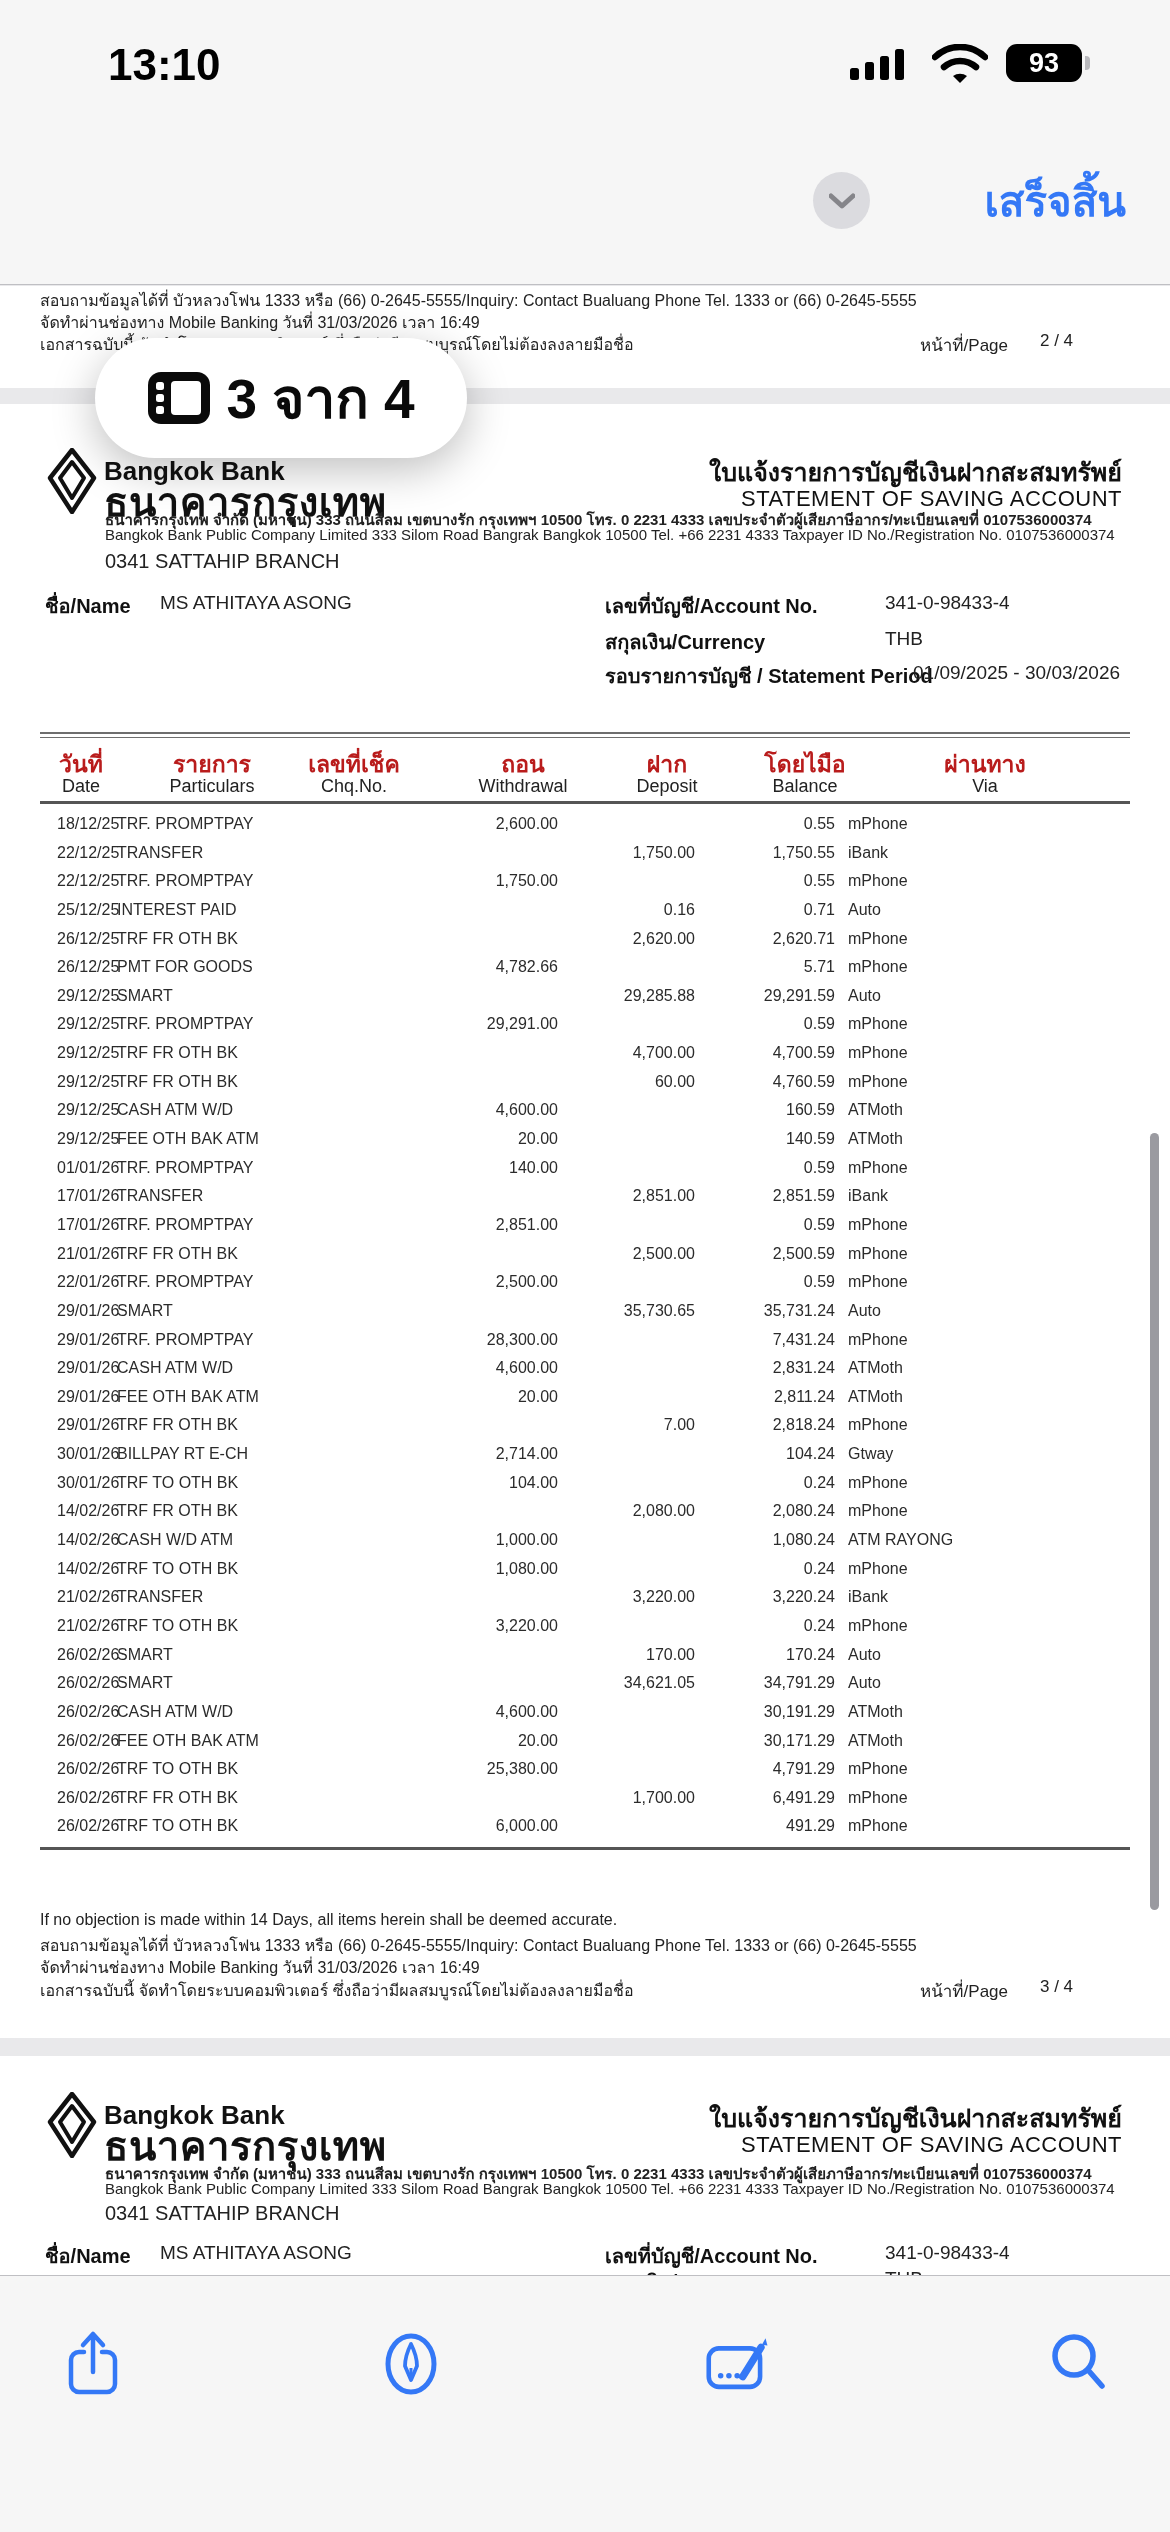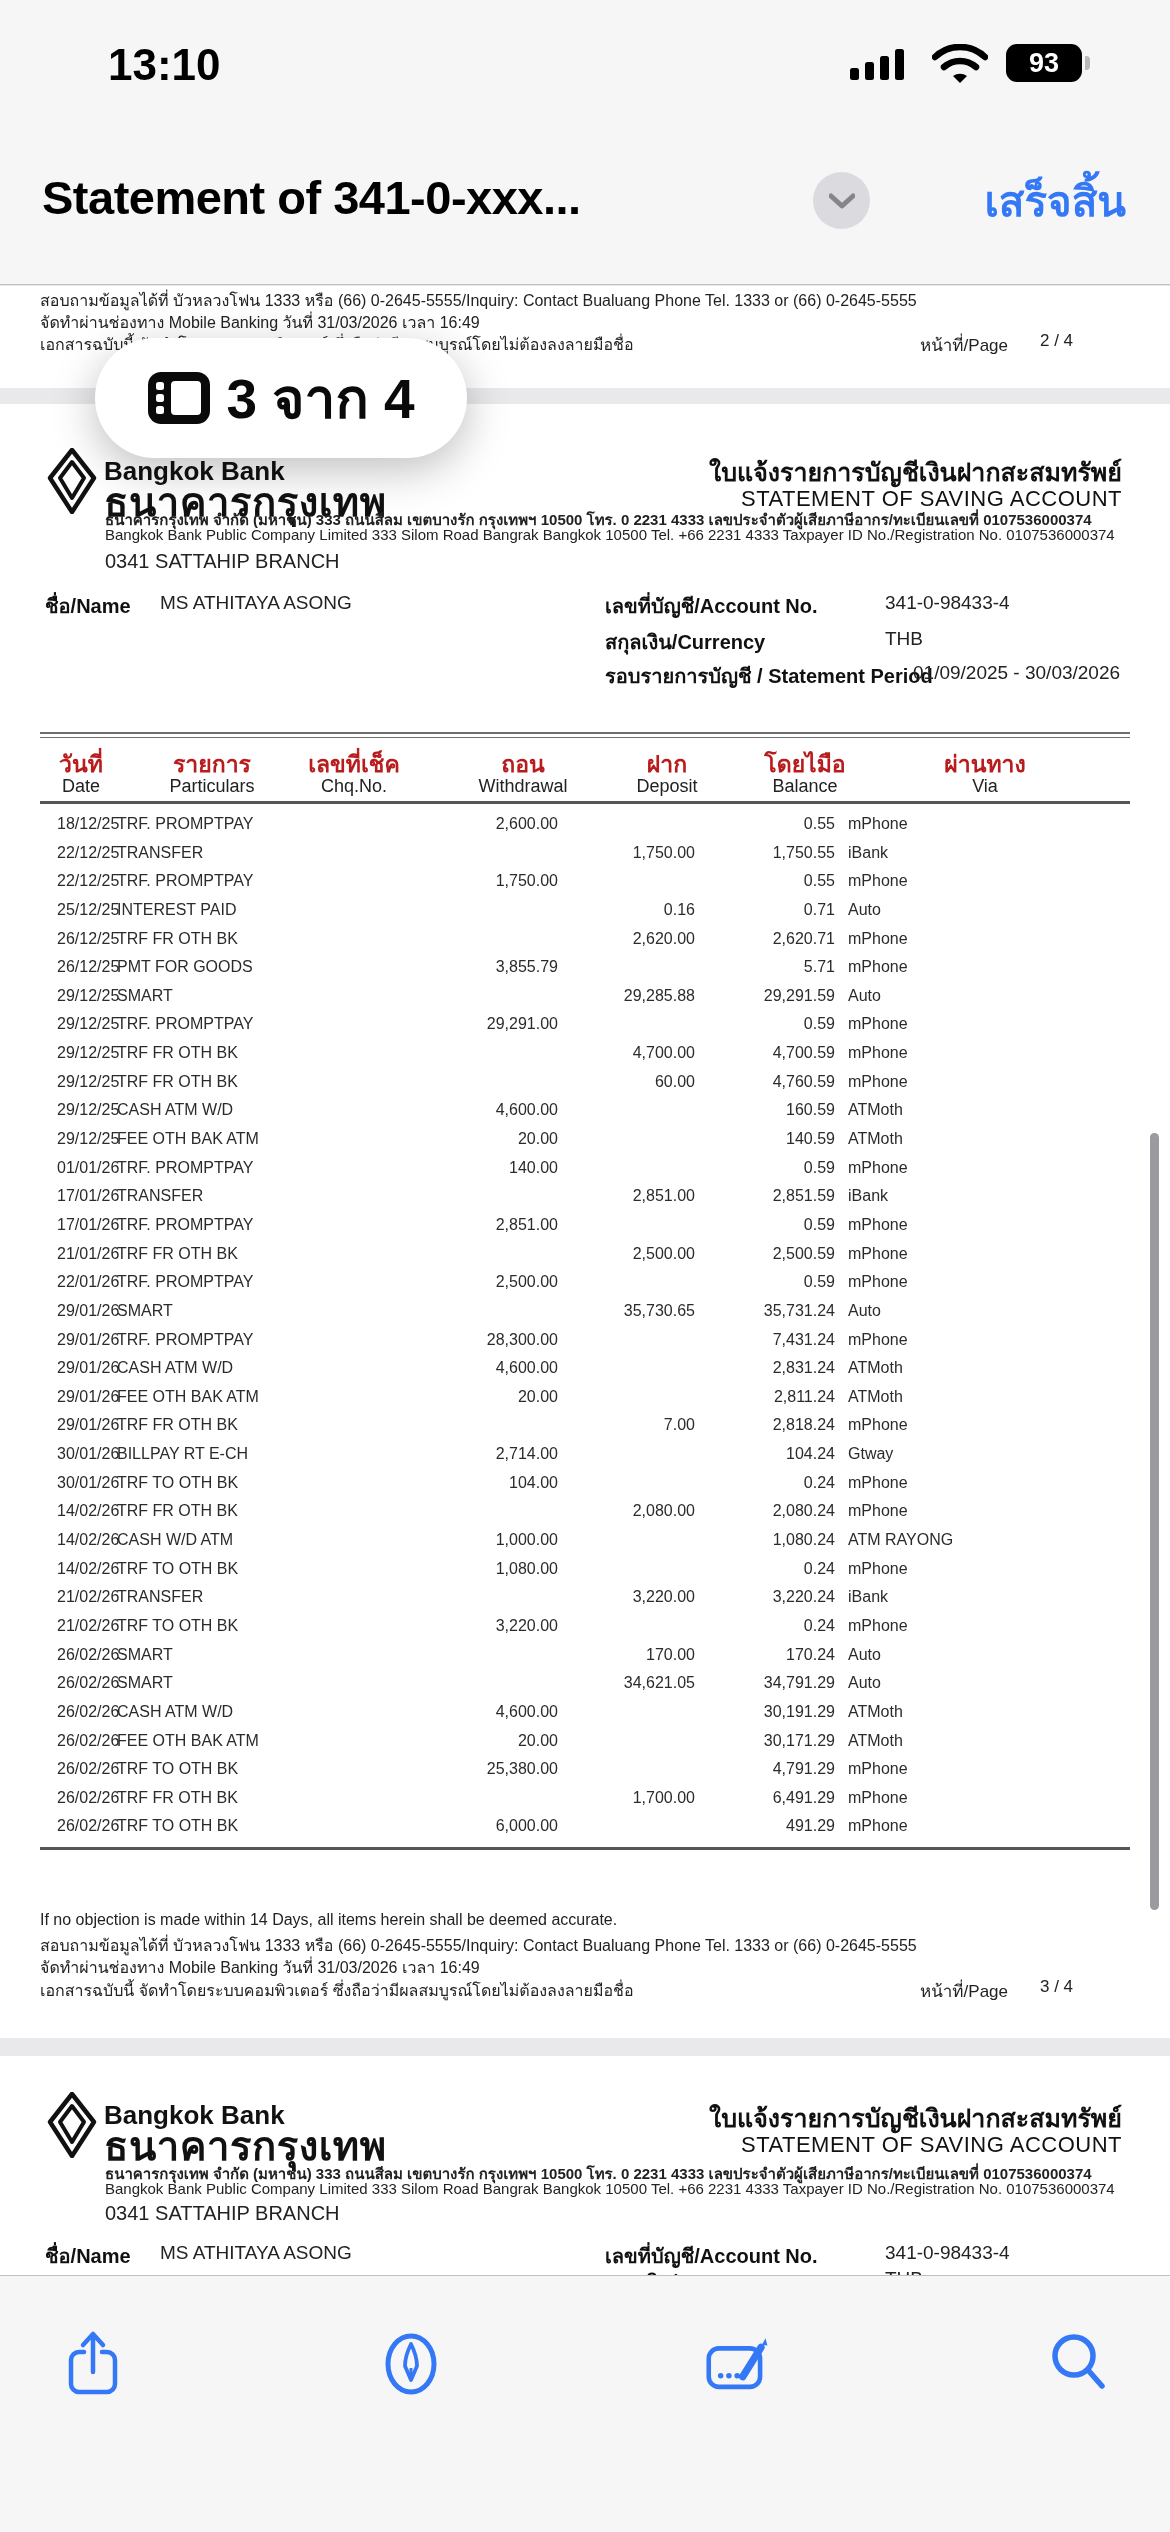--- a/index.html
+++ b/index.html
@@ -76,21 +76,20 @@
   <div class="wifi">
     <svg width="56" height="40" viewBox="0 0 56 40">
       <path d="M3 13 A36 36 0 0 1 53 13" fill="none" stroke="#000" stroke-width="6.5" stroke-linecap="round"></path>
       <path d="M12 23 A24 24 0 0 1 44 23" fill="none" stroke="#000" stroke-width="6.5" stroke-linecap="round"></path>
       <path d="M21 32 A12 12 0 0 1 35 32 L28 39 Z" fill="#000"></path>
     </svg>
   </div>
   <div class="battery">93</div>
   <div class="battery-nub"></div>
 
-  <div class="nav-title">Statement of 341-0-xxx...</div>
   <div class="chev-btn">
     <svg width="26" height="16" viewBox="0 0 26 16">
       <polyline points="2,3 13,13 24,3" fill="none" stroke="#85858a" stroke-width="5" stroke-linecap="round" stroke-linejoin="round"></polyline>
     </svg>
   </div>
   <div class="done-btn">เสร็จสิ้น</div>
 </div>
 
 <div class="page page2">
   <div class="doc-sm" style="left:40px;top:2px;">สอบถามข้อมูลได้ที่ บัวหลวงโฟน 1333 หรือ (66) 0-2645-5555/Inquiry: Contact Bualuang Phone Tel. 1333 or (66) 0-2645-5555</div>
@@ -177,21 +176,21 @@
       <div class="t-row">
         <span class="cell c-date">26/12/25</span>
         <span class="cell c-part">TRF FR OTH BK</span>
         <span class="cell c-dep">2,620.00</span>
         <span class="cell c-bal">2,620.71</span>
         <span class="cell c-via">mPhone</span>
       </div>
       <div class="t-row">
         <span class="cell c-date">26/12/25</span>
         <span class="cell c-part">PMT FOR GOODS</span>
-        <span class="cell c-wd">3,855.79</span>
+        <span class="cell c-wd">4,782.66</span>
         <span class="cell c-bal">5.71</span>
         <span class="cell c-via">mPhone</span>
       </div>
       <div class="t-row">
         <span class="cell c-date">29/12/25</span>
         <span class="cell c-part">SMART</span>
         <span class="cell c-dep">29,285.88</span>
         <span class="cell c-bal">29,291.59</span>
         <span class="cell c-via">Auto</span>
       </div>

